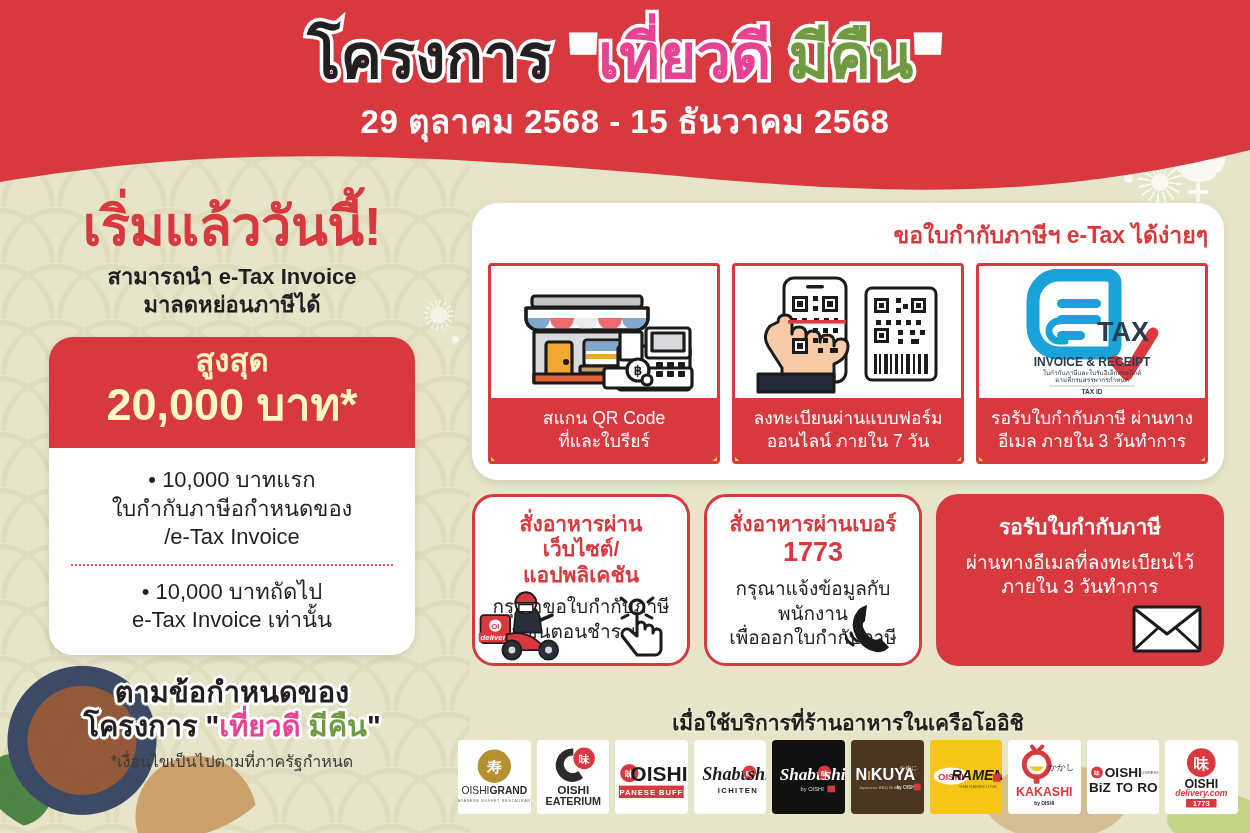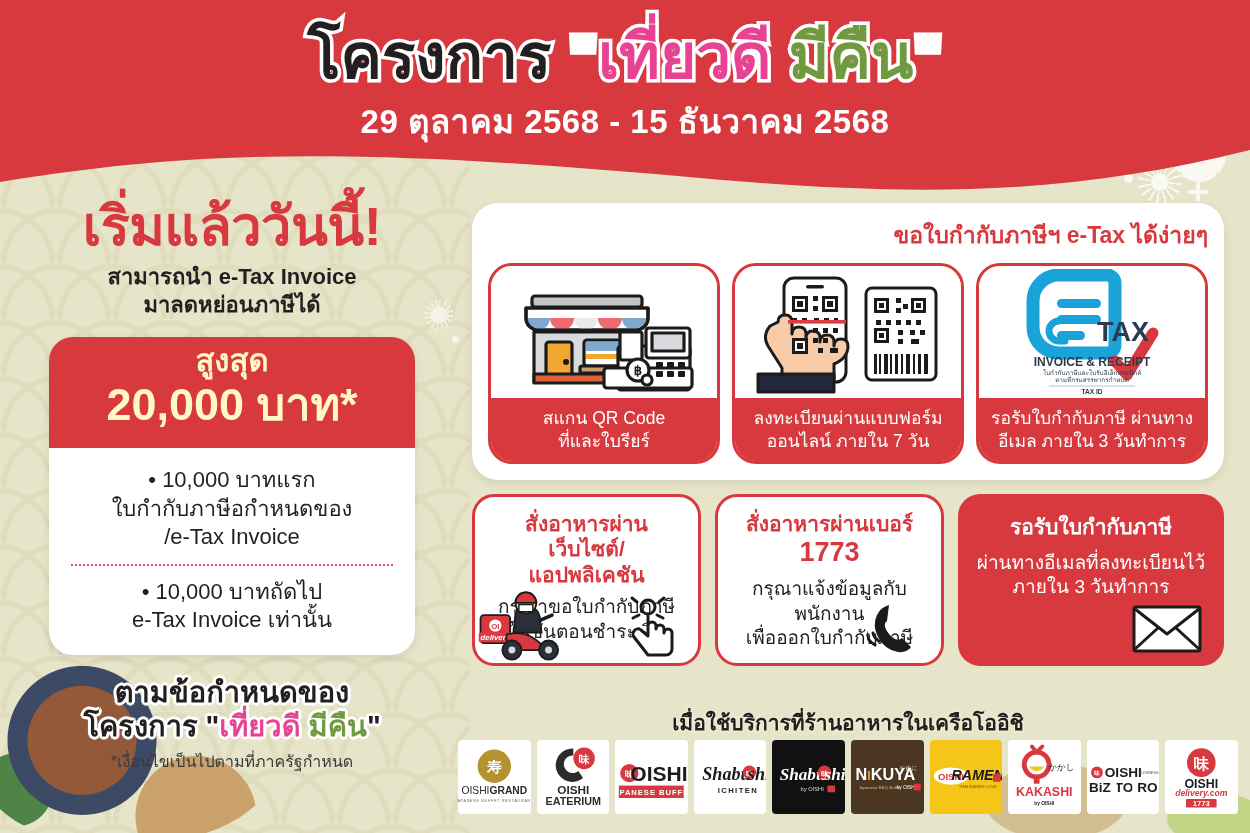--- a/index.html
+++ b/index.html
@@ -154,21 +154,21 @@
   .panel {
     background: #fff; border-radius: 26px; box-shadow: 0 3px 10px rgba(0,0,0,.10);
   }
   .panel-top { padding: 14px 16px 16px; }
   .panel-title {
     text-align: right; color: #d8393f; font-size: 23px; font-weight: 800;
     margin-bottom: 10px;
   }
   .steps { display: flex; gap: 12px; }
   .step {
-    flex: 1; border: 3px solid #d8393f; border-radius: 24px; overflow: hidden;
+    flex: 1; border: 3px solid #d8393f; border-radius: 4px; overflow: hidden;
     display: flex; flex-direction: column; background: #fde047;
   }
   .step-art {
     height: 132px; display: flex; align-items: center; justify-content: center;
     background: #fff; padding: 6px;
   }
   .step-cap {
     background: #d8393f; color: #fff; text-align: center;
     font-size: 17.5px; line-height: 1.3; padding: 9px 6px 11px; font-weight: 400;
     margin: 0 -3px -3px; border-radius: 0 0 17px 17px;
@@ -180,21 +180,21 @@
     position: relative; padding: 14px 12px 12px; min-height: 150px;
   }
   .card-white .ch {
     color: #d8393f; font-weight: 800; font-size: 21px; text-align: center; line-height: 1.22;
   }
   .card-white .cb {
     margin-top: 8px; color: #231f20; font-size: 19px; text-align: center;
     line-height: 1.3; font-weight: 500;
   }
   .card-red {
-    width: 266px; background: #d8393f; border-radius: 22px;
+    width: 288px; background: #d8393f; border-radius: 22px;
     position: relative; padding: 16px 12px 12px; min-height: 150px; color: #fff;
   }
   .card-red .ch { font-weight: 800; font-size: 21px; text-align: center; }
   .card-red .cb { margin-top: 8px; font-size: 19px; text-align: center; line-height: 1.3; }
 
   .scooter { position: absolute; left: 2px; bottom: 0px; width: 96px; height: 80px; }
   .hand-icon { position: absolute; right: 16px; bottom: 6px; width: 56px; height: 62px; }
   .phone-icon { position: absolute; right: 14px; bottom: 10px; width: 60px; height: 54px; }
   .mail-icon { position: absolute; right: 22px; bottom: 12px; width: 70px; height: 50px; }
 

